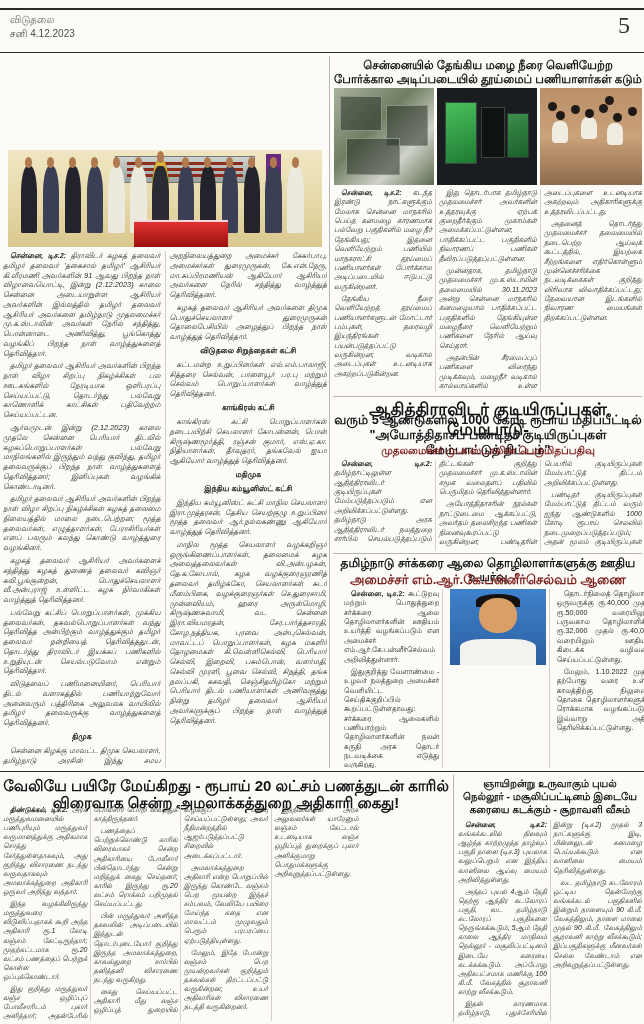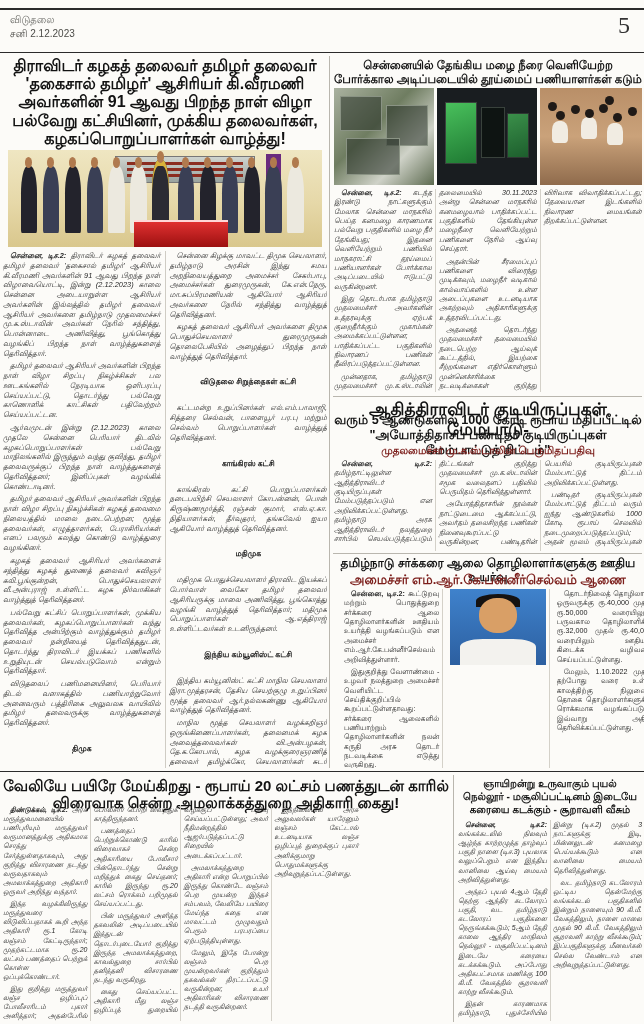--- a/index.html
+++ b/index.html
@@ -12,21 +12,21 @@
   #mast-date{position:absolute;left:10px;top:28px;font-size:10px;color:#4c4c48;}
   #page-num{position:absolute;right:14px;top:12px;font-size:24px;font-family:"Liberation Serif",serif;color:#333;}
   
   .headline{font-weight:bold;text-align:center;white-space:pre-line;color:#121212;}
   .subhead-maroon{font-weight:bold;text-align:center;color:#7c1f1c;}
   
   .cols{position:absolute;text-align:justify;font-size:7.4px;line-height:1.32;color:#262626;
         column-fill:auto;overflow:hidden;}
   .cols p{margin:0 0 3px 0;text-indent:7px;font-style:italic;}
   .cols p b{font-weight:bold;}
-  .cols .subhead{font-weight:bold;text-align:center;font-size:7.6px;margin:16px 0;text-indent:0;color:#111;}
+  .cols .subhead{font-weight:bold;text-align:center;font-size:7.6px;margin:4px 0;text-indent:0;color:#111;}
   .colbox{text-align:justify;font-size:7.2px;line-height:1.3;color:#262626;overflow:hidden;}
   .colbox p{margin:0 0 3px 0;text-indent:7px;}
   
   .photo{position:absolute;overflow:hidden;}
   #event-photo{background:linear-gradient(180deg,#efe6c2 0%,#e6d8a8 55%,#d9c78d 100%);}
   #event-photo .banner{position:absolute;left:34%;top:6%;width:44%;height:26%;
       background:linear-gradient(180deg,#cfd4cf,#9aa39e);border:1px solid #777;}
   #event-photo .banner i{position:absolute;display:block;background:#8c2d20;height:3px;left:8%;right:8%;}
   #event-photo .flag{position:absolute;right:13%;top:4%;width:5%;height:40%;background:#6a2a7e;}
   #event-photo .table{position:absolute;left:40%;bottom:0;width:30%;height:26%;
@@ -52,34 +52,29 @@
 </style>
 </head>
 <body>
 
 <div id="page">
 
   <div class="rule" style="left:0;top:8px;width:644px;height:2px"></div>
   <div class="rule" style="left:0;top:52px;width:644px;height:1px"></div>
 
   <div id="mast-name">விடுதலை</div>
-  <div id="mast-date">சனி 2.12.2023</div>
+  <div id="mast-date">சனி 4.12.2023</div>
   <div id="page-num">5</div>
 
   <div class="lightrule" style="left:329px;top:56px;width:1px;height:712px"></div>
   <div class="rule" style="left:0;top:771px;width:644px;height:1px"></div>
   <div class="lightrule" style="left:453px;top:775px;width:1px;height:247px"></div>
   <div class="lightrule" style="left:333px;top:396px;width:309px;height:1px"></div>
   <div class="lightrule" style="left:333px;top:553px;width:309px;height:1px"></div>
 
-  <div class="headline" style="position:absolute;left:2px;top:57px;width:326px;font-size:16px;line-height:1.14">திராவிடர் கழகத் தலைவர் தமிழர் தலைவர்
-'தகைசால் தமிழர்' ஆசிரியர் கி.வீரமணி
-அவர்களின் 91 ஆவது பிறந்த நாள் விழா
-பல்வேறு கட்சியினர், முக்கிய தலைவர்கள்,
-கழகப்பொறுப்பாளர்கள் வாழ்த்து!</div>
 
   <div class="photo" id="event-photo" style="left:8px;top:150px;width:314px;height:97px">
     <div class="banner">
       <i style="top:20%"></i>
         <i style="top:45%"></i>
         <i style="top:70%"></i>
     </div>
     <div class="flag"></div>
     <span class="person" style="left:4%"></span>
     <span class="person shirt" style="left:11%"></span>
@@ -96,31 +91,30 @@
     <span class="person white" style="left:89%"></span>
     <div class="table"></div>
   </div>
 
   <div class="cols" style="left:3px;top:251px;width:324px;height:517px;column-count:2;column-gap:9px;column-rule:1px solid #cfccc4">
       <p><b>சென்னை, டிச.2: </b>திராவிடர் கழகத் தலைவர் தமிழர் தலைவர் 'தகைசால் தமிழர்' ஆசிரியர் கி.வீரமணி அவர்களின் 91 ஆவது பிறந்த நாள் விழாவையொட்டி, இன்று (2.12.2023) காலை சென்னை அடையாறுள்ள ஆசிரியர் அவர்களின் இல்லத்தில் தமிழர் தலைவர் ஆசிரியர் அவர்களை தமிழ்நாடு முதலமைச்சர் மு.க.ஸ்டாலின் அவர்கள் நேரில் சந்தித்து, பொன்னாடை அணிவித்து, பூங்கொத்து வழங்கிப் பிறந்த நாள் வாழ்த்துகளைத் தெரிவித்தார்.</p>
       <p>தமிழர் தலைவர் ஆசிரியர் அவர்களின் பிறந்த நாள் விழா சிறப்பு நிகழ்ச்சிகள் பல ஊடகங்களில் நேரடியாக ஒளிபரப்பு செய்யப்பட்டு, தொடர்ந்து பல்வேறு காணொளிக் காட்சிகள் பதிவேற்றம் செய்யப்பட்டன.</p>
       <p>ஆர்வமுடன் இன்று (2.12.2023) காலை முதலே சென்னை பெரியார் திடலில் கழகப்பொறுப்பாளர்கள் பல்வேறு மாநிலங்களில் இருந்தும் வந்து குவிந்து, தமிழர் தலைவருக்குப் பிறந்த நாள் வாழ்த்துகளைத் தெரிவித்தனர்; இனிப்புகள் வழங்கிக் கொண்டாடினர்.</p>
       <p>தமிழர் தலைவர் ஆசிரியர் அவர்களின் பிறந்த நாள் விழா சிறப்பு நிகழ்ச்சிகள் கழகத் தலைமை நிலையத்தில் மாலை நடைபெற்றன; மூத்த தலைவர்கள், எழுத்தாளர்கள், பேராசிரியர்கள் எனப் பலரும் கலந்து கொண்டு வாழ்த்துரை வழங்கினர்.</p>
       <p>கழகத் தலைவர் ஆசிரியர் அவர்களைச் சந்தித்து கழகத் துணைத் தலைவர் கவிஞர் கலி.பூங்குன்றன், பொதுச்செயலாளர் வீ.அன்புராஜ் உள்ளிட்ட கழக நிர்வாகிகள் வாழ்த்துத் தெரிவித்தனர்.</p>
-      <p>பல்வேறு கட்சிப் பொறுப்பாளர்கள், முக்கிய தலைவர்கள், கழகப்பொறுப்பாளர்கள் வந்து தெரிவித்த அன்பிற்கும் வாழ்த்துக்கும் தமிழர் தலைவர் நன்றியைத் தெரிவித்ததுடன், தொடர்ந்து திராவிடர் இயக்கப் பணிகளில் உறுதியுடன் செயல்படுவோம் என்றும் தெரிவித்தார்.</p>
+      <p>பல்வேறு கட்சிப் பொறுப்பாளர்கள், முக்கிய தலைவர்கள், தகவல்பொறுப்பாளர்கள் வந்து தெரிவித்த அன்பிற்கும் வாழ்த்துக்கும் தமிழர் தலைவர் நன்றியைத் தெரிவித்ததுடன், தொடர்ந்து திராவிடர் இயக்கப் பணிகளில் உறுதியுடன் செயல்படுவோம் என்றும் தெரிவித்தார்.</p>
       <p>விடுதலைப் பணிமனையினர், பெரியார் திடல் வளாகத்தில் பணியாற்றுவோர் அனைவரும் பத்திரிகை அலுவலக வாயிலில் தமிழர் தலைவருக்கு வாழ்த்துகளைத் தெரிவித்தனர்.</p>
       <div class="subhead">திமுக</div>
       <p>சென்னை கிழக்கு மாவட்ட திமுக செயலாளர், தமிழ்நாடு அரசின் இந்து சமய அறநிலையத்துறை அமைச்சர் சேகர்பாபு, அமைச்சர்கள் துரைமுருகன், கே.என்.நேரு, மா.சுப்பிரமணியன் ஆகியோர் ஆசிரியர் அவர்களை நேரில் சந்தித்து வாழ்த்துத் தெரிவித்தனர்.</p>
       <p>கழகத் தலைவர் ஆசிரியர் அவர்களை திமுக பொதுச்செயலாளர் துரைமுருகன் தொலைபேசியில் அழைத்துப் பிறந்த நாள் வாழ்த்துத் தெரிவித்தார்.</p>
       <div class="subhead">விடுதலை சிறுத்தைகள் கட்சி</div>
       <p>கட்டமன்ற உறுப்பினர்கள் எல்.எம்.பாலாஜி, சித்தரை செல்வன், பாளையூர் பர.பு மற்றும் செல்வம் பொறுப்பாளர்கள் வாழ்த்துத் தெரிவித்தனர்.</p>
       <div class="subhead">காங்கிரஸ் கட்சி</div>
       <p>காங்கிரஸ் கட்சி பொறுப்பாளர்கள் நடைபயிற்சி செயலாளர் கோபன்னன், பொன் கிருஷ்ணமூர்த்தி, ரஞ்சன் குமார், எஸ்.ஏ.கா. நிதியாளர்கள், தீர்வுதரர், தங்கவேல் ஐயா ஆகியோர் வாழ்த்துத் தெரிவித்தனர்.</p>
       <div class="subhead">மதிமுக</div>
-      <p>மதிமுக பொதுச்செயலாளர் திராவிட இயக்கப் போர்வாள் வைகோ தமிழர் தலைவர் ஆசிரியருக்கு மாலை அணிவித்து, பூங்கொத்து வழங்கி வாழ்த்துத் தெரிவித்தார்; மதிமுக பொறுப்பாளர்கள் ஆ.எத்திராஜ் உள்ளிட்டவர்கள் உடனிருந்தனர்.</p>
       <div class="subhead">இந்திய கம்யூனிஸ்ட் கட்சி</div>
       <p>இந்திய கம்யூனிஸ்ட் கட்சி மாநில செயலாளர் இரா.முத்தரசன், தேசிய செயற்குழு உறுப்பினர் மூத்த தலைவர் ஆர்.நல்லகண்ணு ஆகியோர் வாழ்த்துத் தெரிவித்தனர்.</p>
       <p>மாநில மூத்த செயலாளர் வழக்கறிஞர் ஒருங்கிணைப்பாளர்கள், தலைமைக் கழக அவைத்தலைவர்கள் வி.அன்பழகன், தே.க.கோபால், கழக வழக்குரைஞரணித் தலைவர் தமிழ்க்கோ, செயலாளர்கள் சுடர் மீனம்பிகை, வழக்குரைஞர்கள் செ.துரைசாமி, முன்னவியம், ஹரை அருள்மொழி, கிருஷ்ணசுவாமி, வட சென்னை இரா.வியமரதன், சேர.பார்த்தசாரதி, சோழ.நத்தியசு, புரவை அன்புசெல்வன், மாவட்டப் பொறுப்பாளர்கள், கழக மகளிர் தோழமைகள் கி.வெள்ளிசெல்வி, பெரியார் செல்வி, இறைவி, பசும்பொன், வளர்மதி, செல்வி முரளி, பூவை செல்வி, சிநத்தி, தங்க நலப்பகி, கசவதி, செஞ்சிதமிழ்கோ மற்றும் பெரியார் திடல் பணியாளர்கள் அணிவகுத்து நின்று தமிழர் தலைவர் ஆசிரியர் அவர்களுக்குப் பிறந்த நாள் வாழ்த்துத் தெரிவித்தனர்.</p>
     </div>
 
   <div class="headline" style="position:absolute;left:334px;top:58px;width:308px;font-size:11.6px;line-height:1.2">சென்னையில் தேங்கிய மழை நீரை வெளியேற்ற
 போர்க்கால அடிப்படையில் தூய்மைப் பணியாளர்கள் கடும் உழைப்பு!</div>
 
   <div class="photo" id="cctv-photo" style="left:334px;top:88px;width:100px;height:97px">
     <div class="pane" style="left:6%;top:8%;width:40%;height:34%"></div>
@@ -141,20 +135,21 @@
     <span class="head-dot" style="left:44%;top:22%"></span>
     <span class="head-dot" style="left:58%;top:16%"></span>
     <span class="head-dot" style="left:72%;top:26%"></span>
     <span class="head-dot" style="left:86%;top:20%"></span>
     <span class="head-dot" style="left:8%;top:14%"></span>
     <span class="head-dot" style="left:64%;top:8%"></span>
   </div>
 
   <div class="cols" style="left:334px;top:189px;width:308px;height:203px;column-count:3;column-gap:7px;column-rule:1px solid #d4d1c9;font-size:7.1px">
       <p><b>சென்னை, டிச.2: </b>கடந்த இரண்டு நாட்களுக்கும் மேலாக சென்னை மாநகரில் பெய்த கனமழை காரணமாக பல்வேறு பகுதிகளில் மழை நீர் தேங்கியது; இதனை வெளியேற்றும் பணியில் மாநகராட்சி தூய்மைப் பணியாளர்கள் போர்க்கால அடிப்படையில் ஈடுபட்டு வருகின்றனர்.</p>
+      <p>தேங்கிய நீரை வெளியேற்றத் தூய்மைப் பணியாளர்களுடன் மோட்டார் பம்புகள், தரைவழி இயந்திரங்கள் பயன்படுத்தப்பட்டு வருகின்றன; வடிகால் அடைப்புகள் உடனடியாக அகற்றப்படுகின்றன.</p>
       <p>இது தொடர்பாக தமிழ்நாடு முதலமைச்சர் அவர்களின் உத்தரவுக்கு ஏற்பக் குறைதீர்க்கும் முகாம்கள் அமைக்கப்பட்டுள்ளன; பாதிக்கப்பட்ட பகுதிகளில் நிவாரணப் பணிகள் தீவிரப்படுத்தப்பட்டுள்ளன.</p>
       <p>முன்னதாக, தமிழ்நாடு முதலமைச்சர் மு.க.ஸ்டாலின் தலைமையில் 30.11.2023 அன்று சென்னை மாநகரில் கனமழையால் பாதிக்கப்பட்ட பகுதிகளில் தேங்கியுள்ள மழைநீரை வெளியேற்றும் பணிகளை நேரில் ஆய்வு செய்தார்.</p>
       <p>அதன்பின் சீரமைப்புப் பணிகளை விரைந்து முடிக்கவும், மழைநீர் வடிகால் கால்வாய்களில் உள்ள அடைப்புகளை உடனடியாக அகற்றவும் அதிகாரிகளுக்கு உத்தரவிடப்பட்டது.</p>
       <p>அதனைத் தொடர்ந்து முதலமைச்சர் தலைமையில் நடைபெற்ற ஆய்வுக் கூட்டத்தில், இயற்கை சீற்றங்களை எதிர்கொள்ளும் முன்னெச்சரிக்கை நடவடிக்கைகள் குறித்து விரிவாக விவாதிக்கப்பட்டது; தேவையான இடங்களில் நிவாரண மையங்கள் திறக்கப்பட்டுள்ளன.</p>
     </div>
 
   <div class="headline" style="position:absolute;left:334px;top:400px;width:308px;font-size:17px;line-height:1.15">ஆதித்திராவிடர் குடியிருப்புகள் மேம்பாடு-</div>
   <div class="headline" style="position:absolute;left:334px;top:413px;width:308px;font-size:12.6px;line-height:1.18">வரும் 5 ஆண்டுகளில் 1000 கோடி ரூபாய் மதிப்பீட்டில்
 "அயோத்திதாசப் பண்டிதர் குடியிருப்புகள் மேம்பாட்டுத் திட்டம்"</div>
   <div class="subhead-maroon" style="position:absolute;left:334px;top:445px;width:308px;font-size:10.4px">முதலமைச்சர் மு.க.ஸ்டாலின் பெருமிதப்பதிவு</div>

